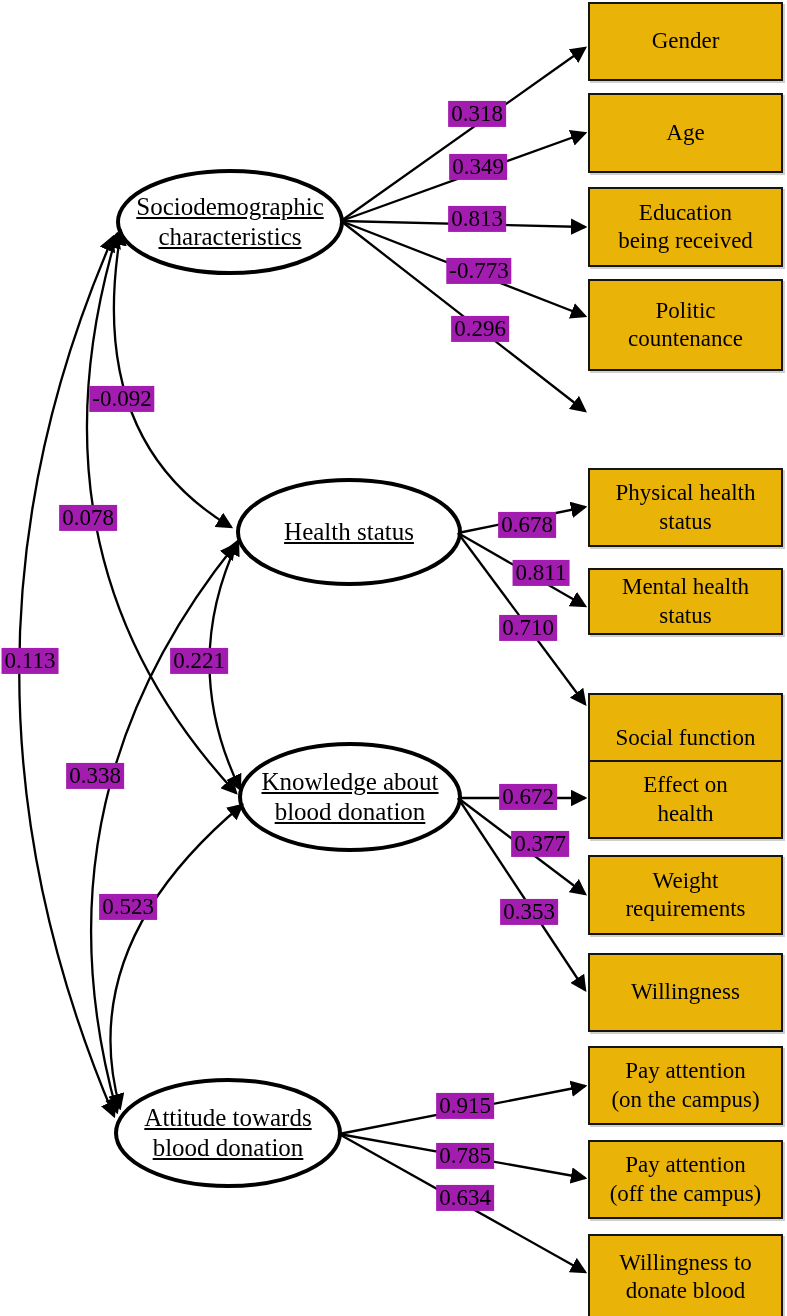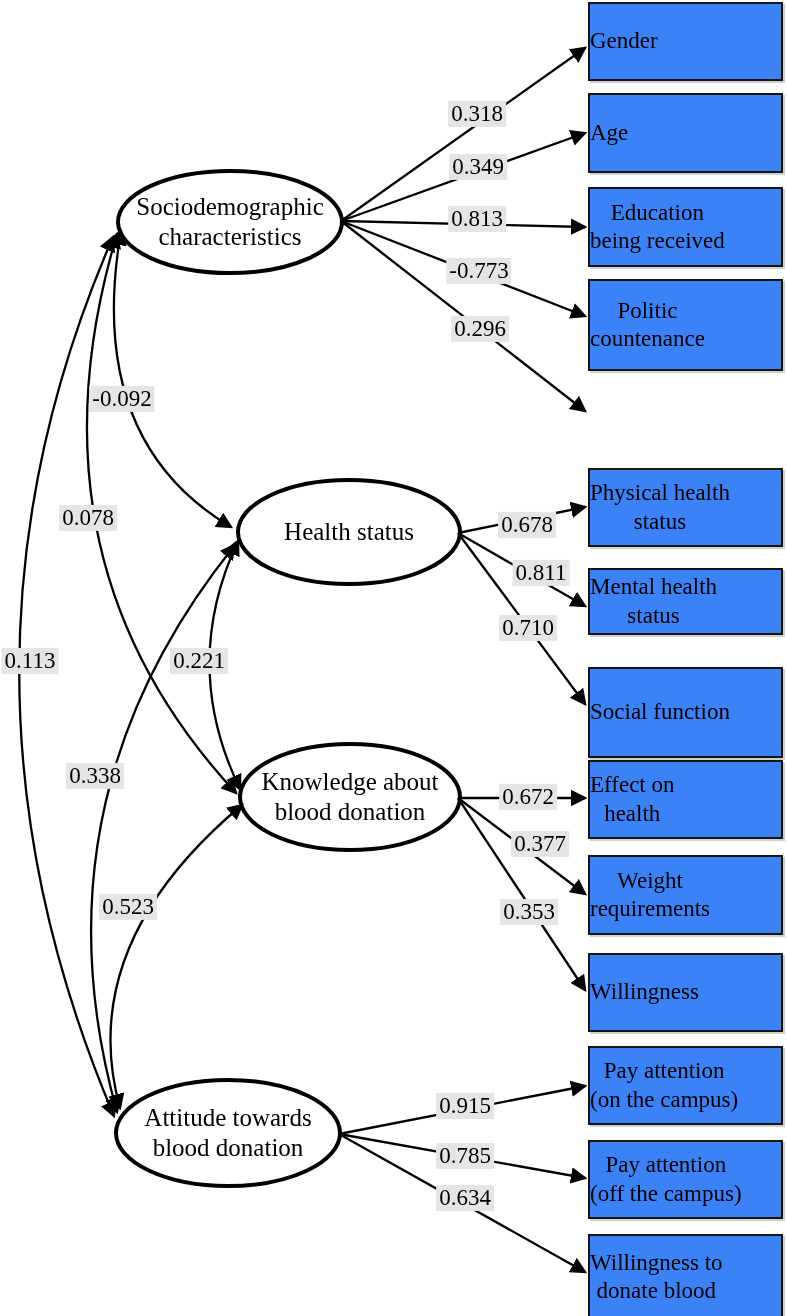--- a/index.html
+++ b/index.html
@@ -3,32 +3,32 @@
 <meta charset="utf-8">
 <style>
   html,body{margin:0;padding:0;background:#ffffff;}
   .canvas{
     position:relative;width:787px;height:1316px;background:#ffffff;
     font-family:"Liberation Serif","DejaVu Serif",serif;color:#000;overflow:hidden;
   }
   .layer{position:absolute;left:0;top:0;width:787px;height:1316px;}
   .obox{
     position:absolute;left:588px;width:195px;box-sizing:border-box;
-    border:2px solid #141414;background:#3b82f6;
-    display:flex;align-items:center;
+    border:2px solid #141414;background:#eab308;
+    display:flex;align-items:center;justify-content:center;
     text-align:center;font-size:23px;line-height:1.22;white-space:pre-line;
     box-shadow:2px 2px 0 #cfcfcf;z-index:3;
   }
   .latent-label{
     position:absolute;transform:translate(-50%,-50%);text-align:center;
-    font-size:25px;line-height:1.2;white-space:pre-line;z-index:2;
+    font-size:25px;line-height:1.2;white-space:pre-line;z-index:2;text-decoration:underline;
   }
   .coef{
     position:absolute;transform:translate(-50%,-50%);
-    font-size:23px;line-height:1.05;background:#e5e5e5;padding:1px 3px;z-index:2;font-family:Liberation Serif, serif;
+    font-size:23px;line-height:1.05;background:#a21caf;padding:1px 3px;z-index:2;font-family:Liberation Serif, serif;
   }
 </style>
 </head>
 <body>
 
 <div class="canvas">
 
   <svg class="layer" width="787" height="1316" viewBox="0 0 787 1316" xmlns="http://www.w3.org/2000/svg">
     <defs>
       <marker id="ah" viewBox="0 0 10 10" refX="8.5" refY="5" markerWidth="7.2" markerHeight="7.2" orient="auto-start-reverse" markerUnits="strokeWidth">
@@ -81,21 +81,21 @@
   <div class="obox" style="top:2px;height:79px;"><span>Gender</span></div>
   <div class="obox" style="top:93px;height:80px;"><span>Age</span></div>
   <div class="obox" style="top:187px;height:80px;"><span>Education
 being received</span></div>
   <div class="obox" style="top:279px;height:92px;"><span>Politic
 countenance</span></div>
   <div class="obox" style="top:468px;height:79px;"><span>Physical health
 status</span></div>
   <div class="obox" style="top:568px;height:67px;"><span>Mental health
 status</span></div>
-  <div class="obox" style="top:667px;height:91px;"><span>Social function</span></div>
+  <div class="obox" style="top:693px;height:91px;"><span>Social function</span></div>
   <div class="obox" style="top:760px;height:79px;"><span>Effect on
 health</span></div>
   <div class="obox" style="top:855px;height:80px;"><span>Weight
 requirements</span></div>
   <div class="obox" style="top:953px;height:79px;"><span>Willingness</span></div>
   <div class="obox" style="top:1046px;height:79px;"><span>Pay attention
 (on the campus)</span></div>
   <div class="obox" style="top:1140px;height:79px;"><span>Pay attention
 (off the campus)</span></div>
   <div class="obox" style="top:1234px;height:86px;"><span>Willingness to

